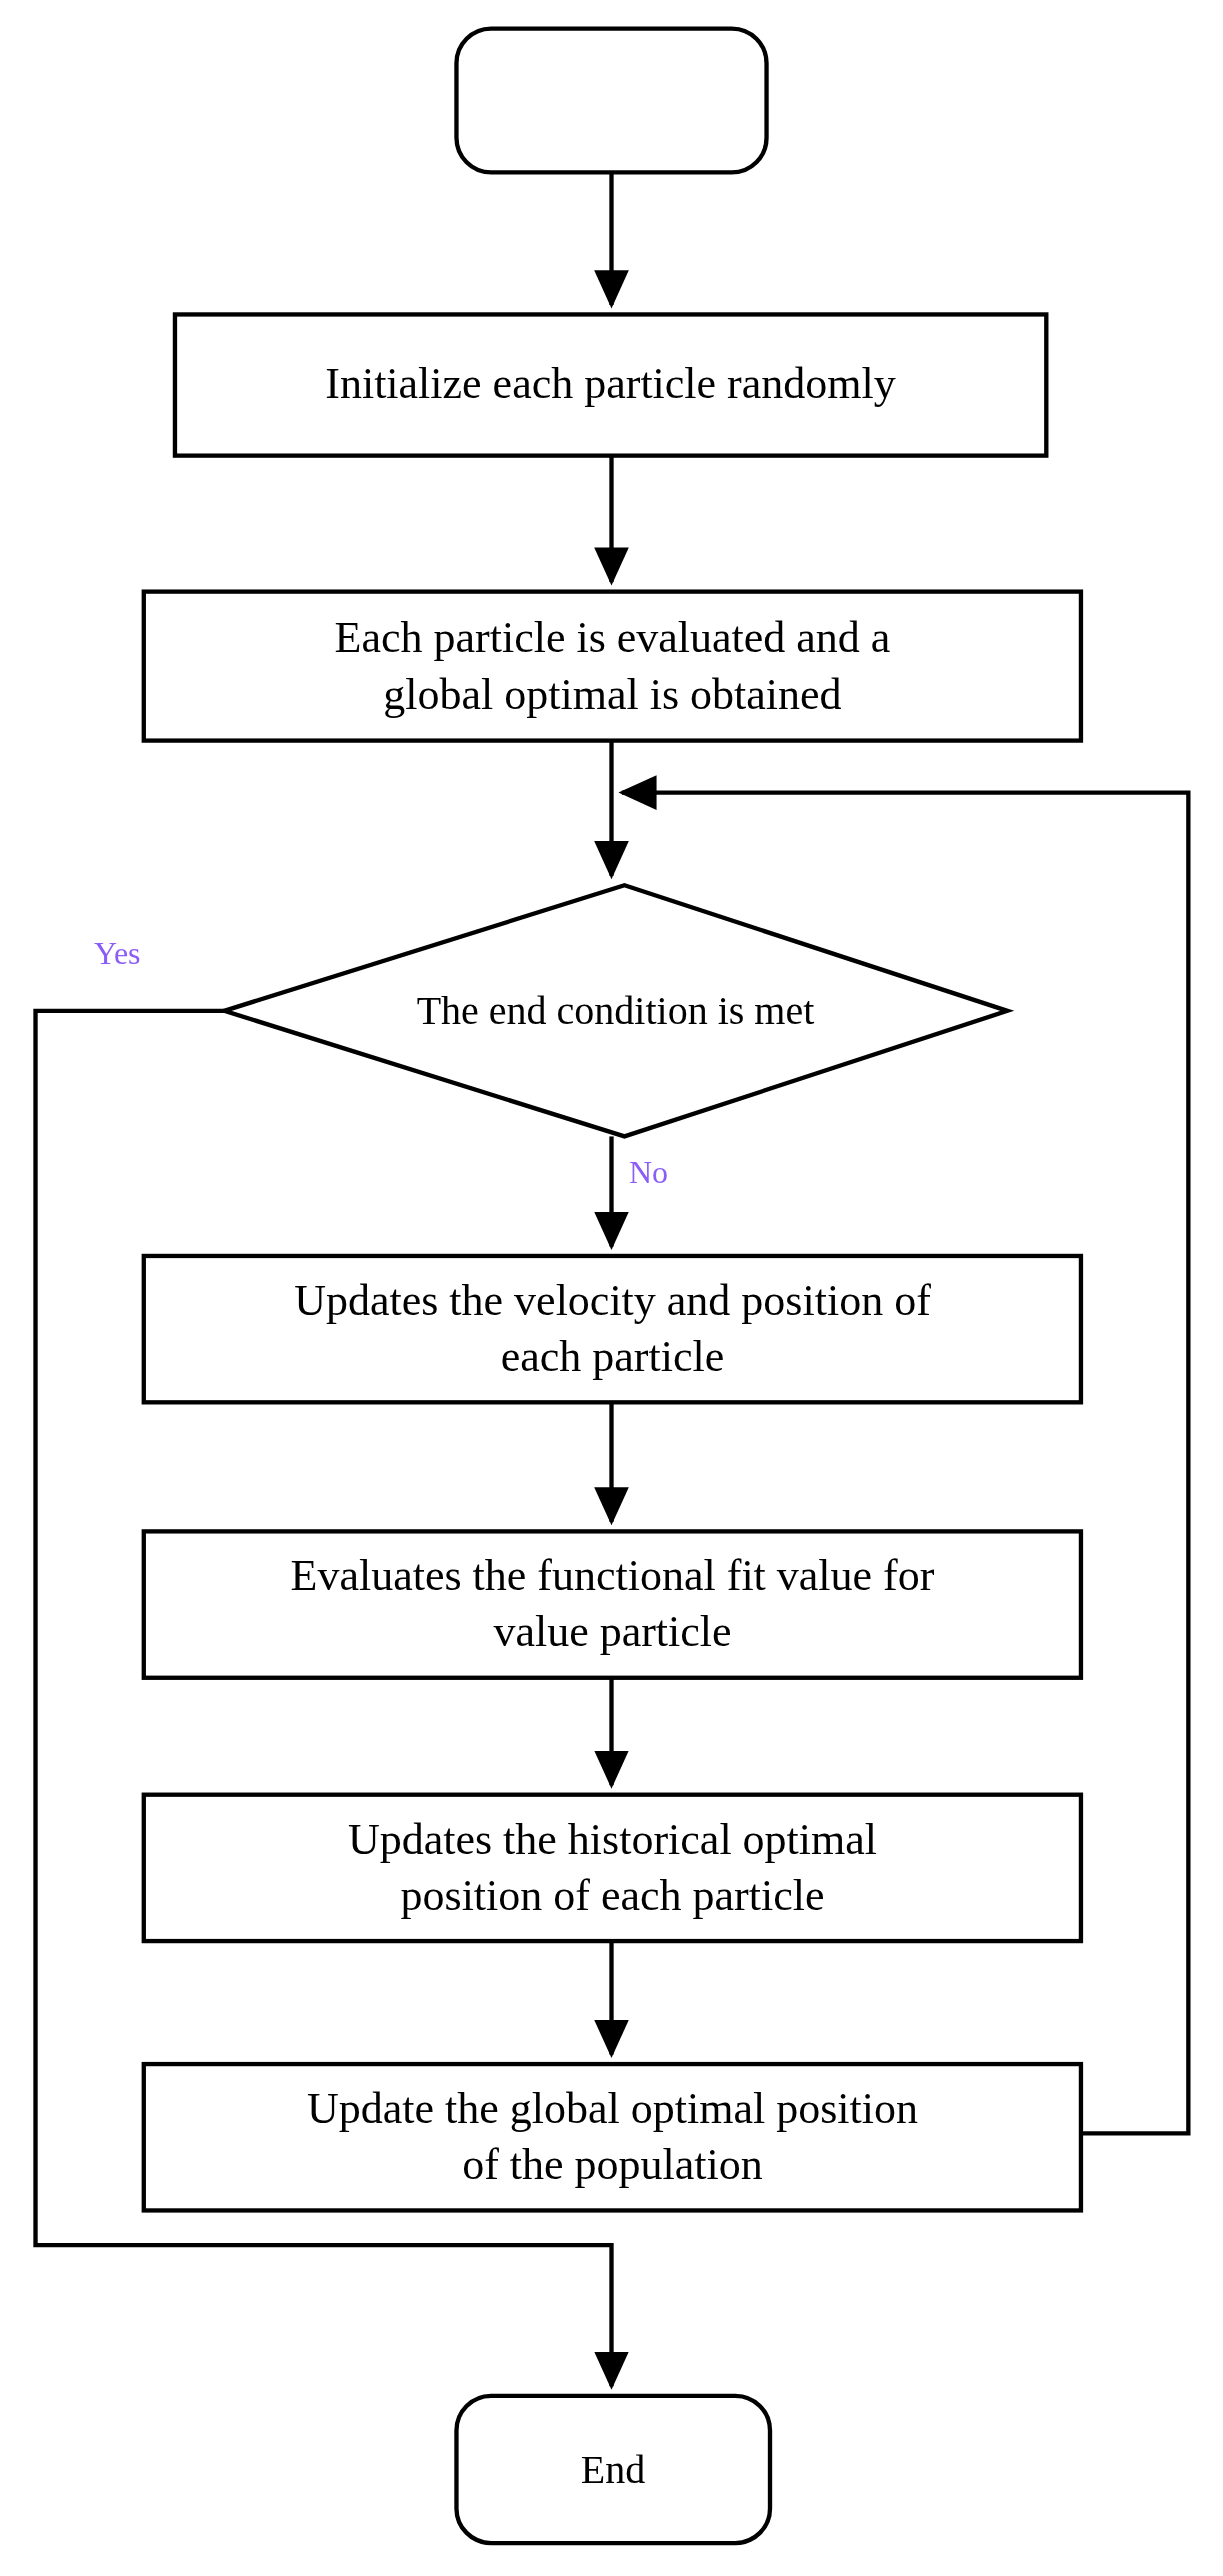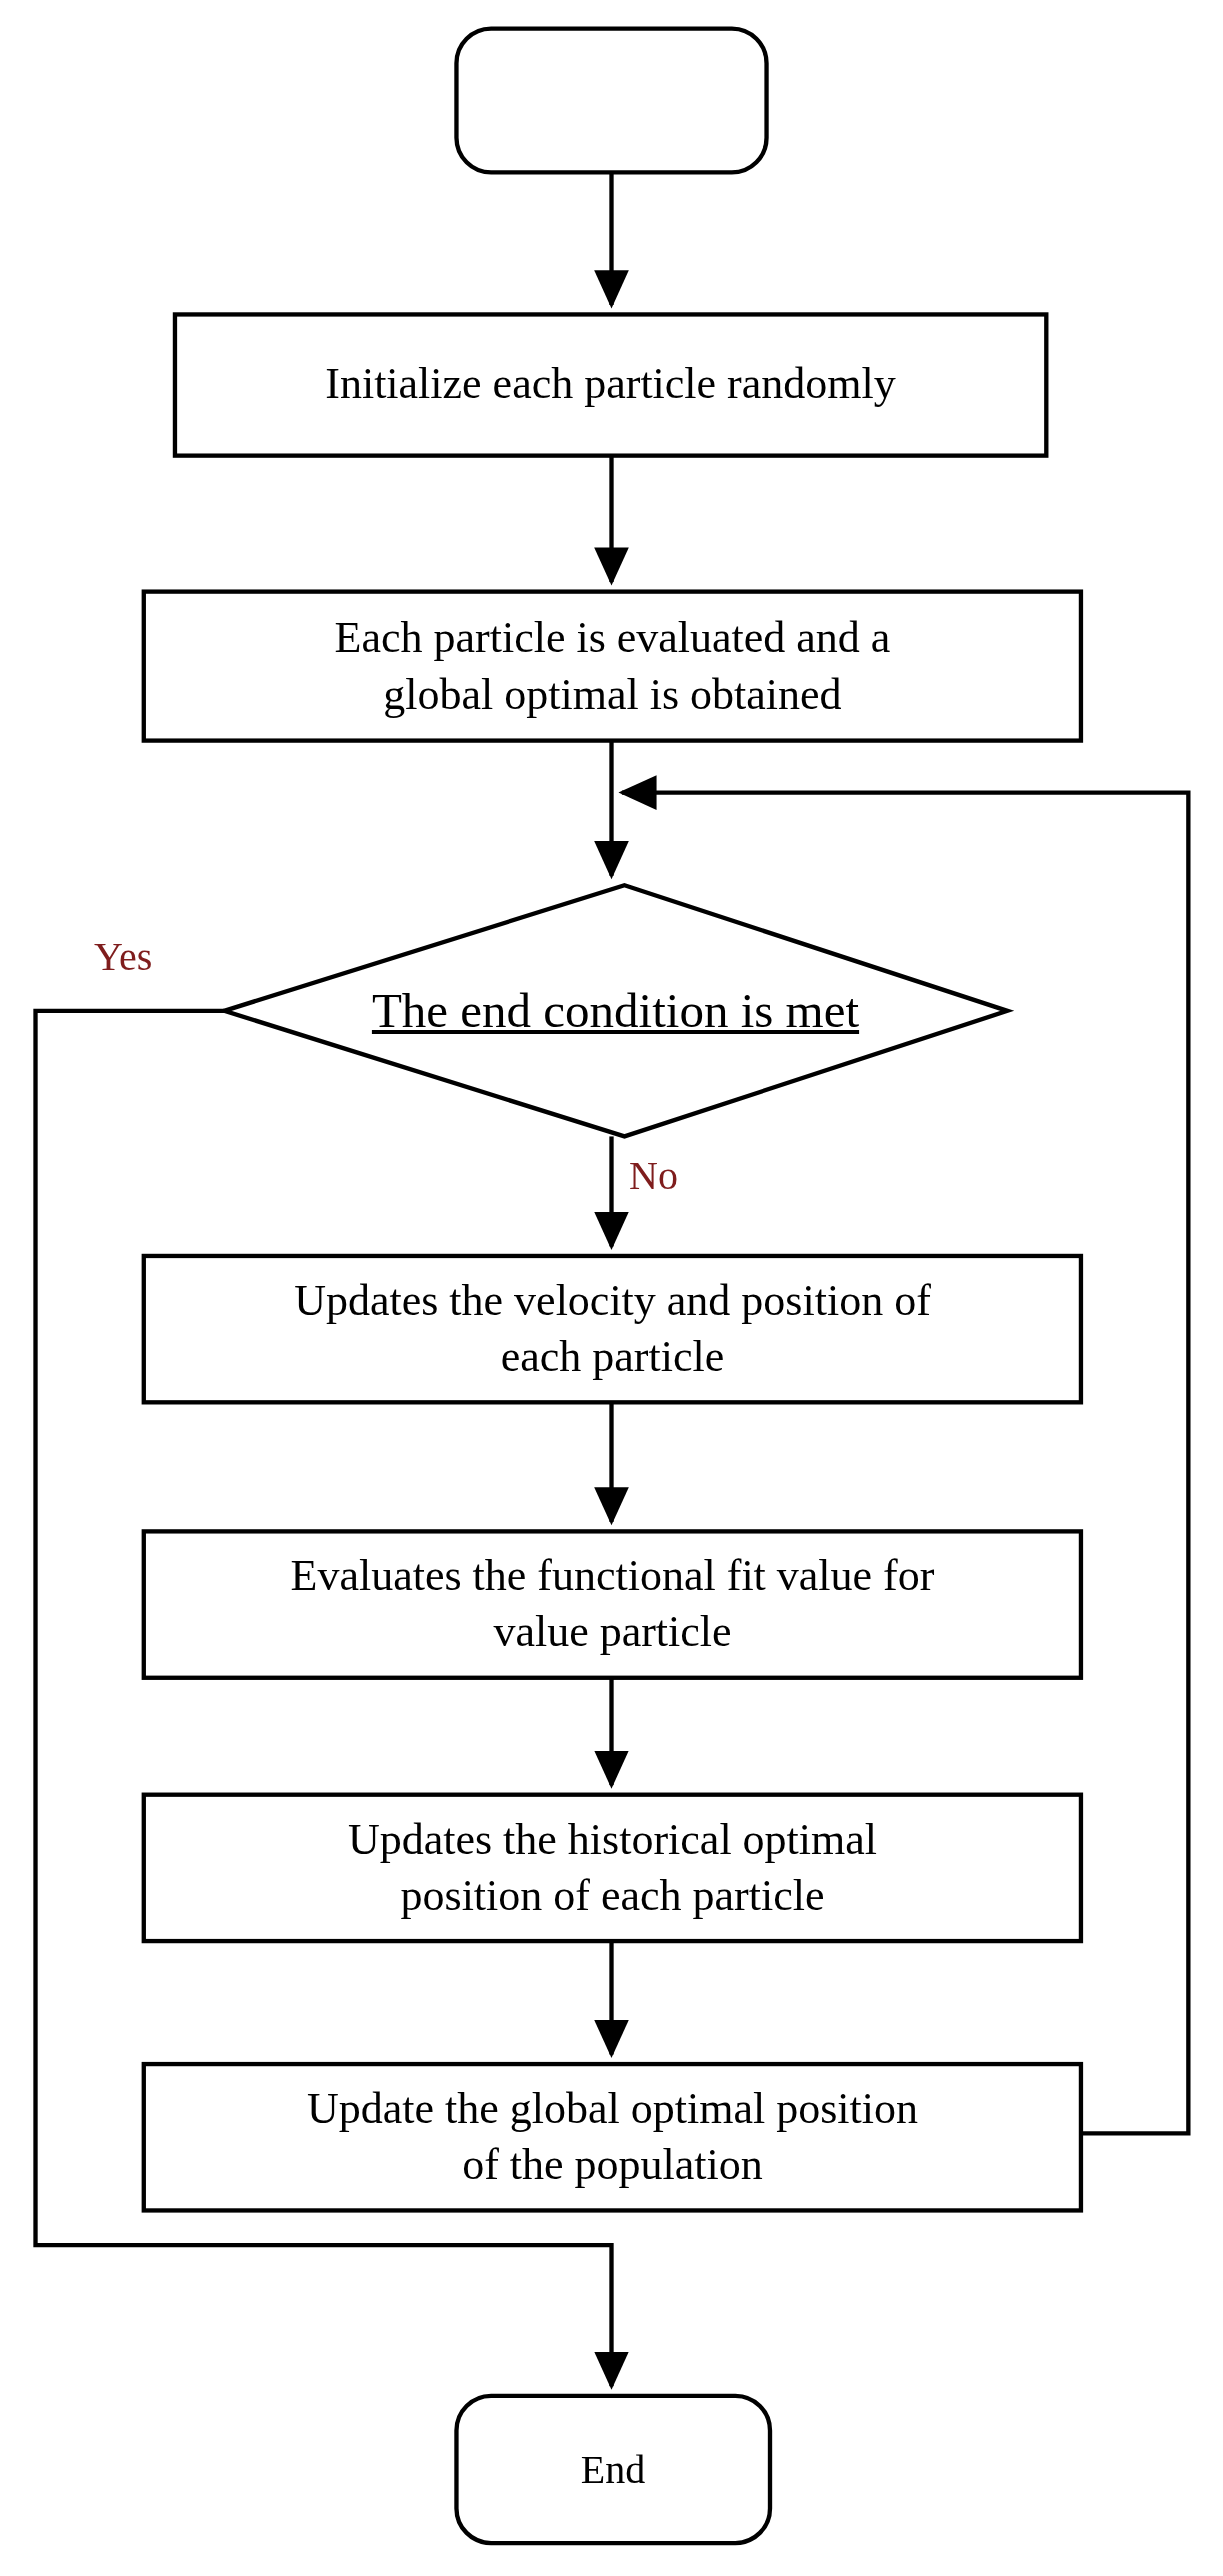--- a/index.html
+++ b/index.html
@@ -30,26 +30,26 @@
     justify-content: center;
     text-align: center;
     color: #000000;
     font-family: "Liberation Serif", "DejaVu Serif", serif;
     line-height: 1.28;
     white-space: pre-line;
     pointer-events: none;
   }
   .terminal-label { font-size: 40px; }
   .process-label  { font-size: 44px; }
-  .decision-label { font-size: 49px; text-decoration: underline; }
+  .decision-label { font-size: 40px; }
   .edge-label {
     position: absolute;
-    color: #7f1d1d;
+    color: #8b5cf6;
     font-family: "Liberation Serif", "DejaVu Serif", serif;
-    font-size: 40px;
+    font-size: 32px;
     line-height: 1;
   }
   .hit {
     position: absolute;
     background: transparent;
   }
 </style>
 </head>
 <body>
 

